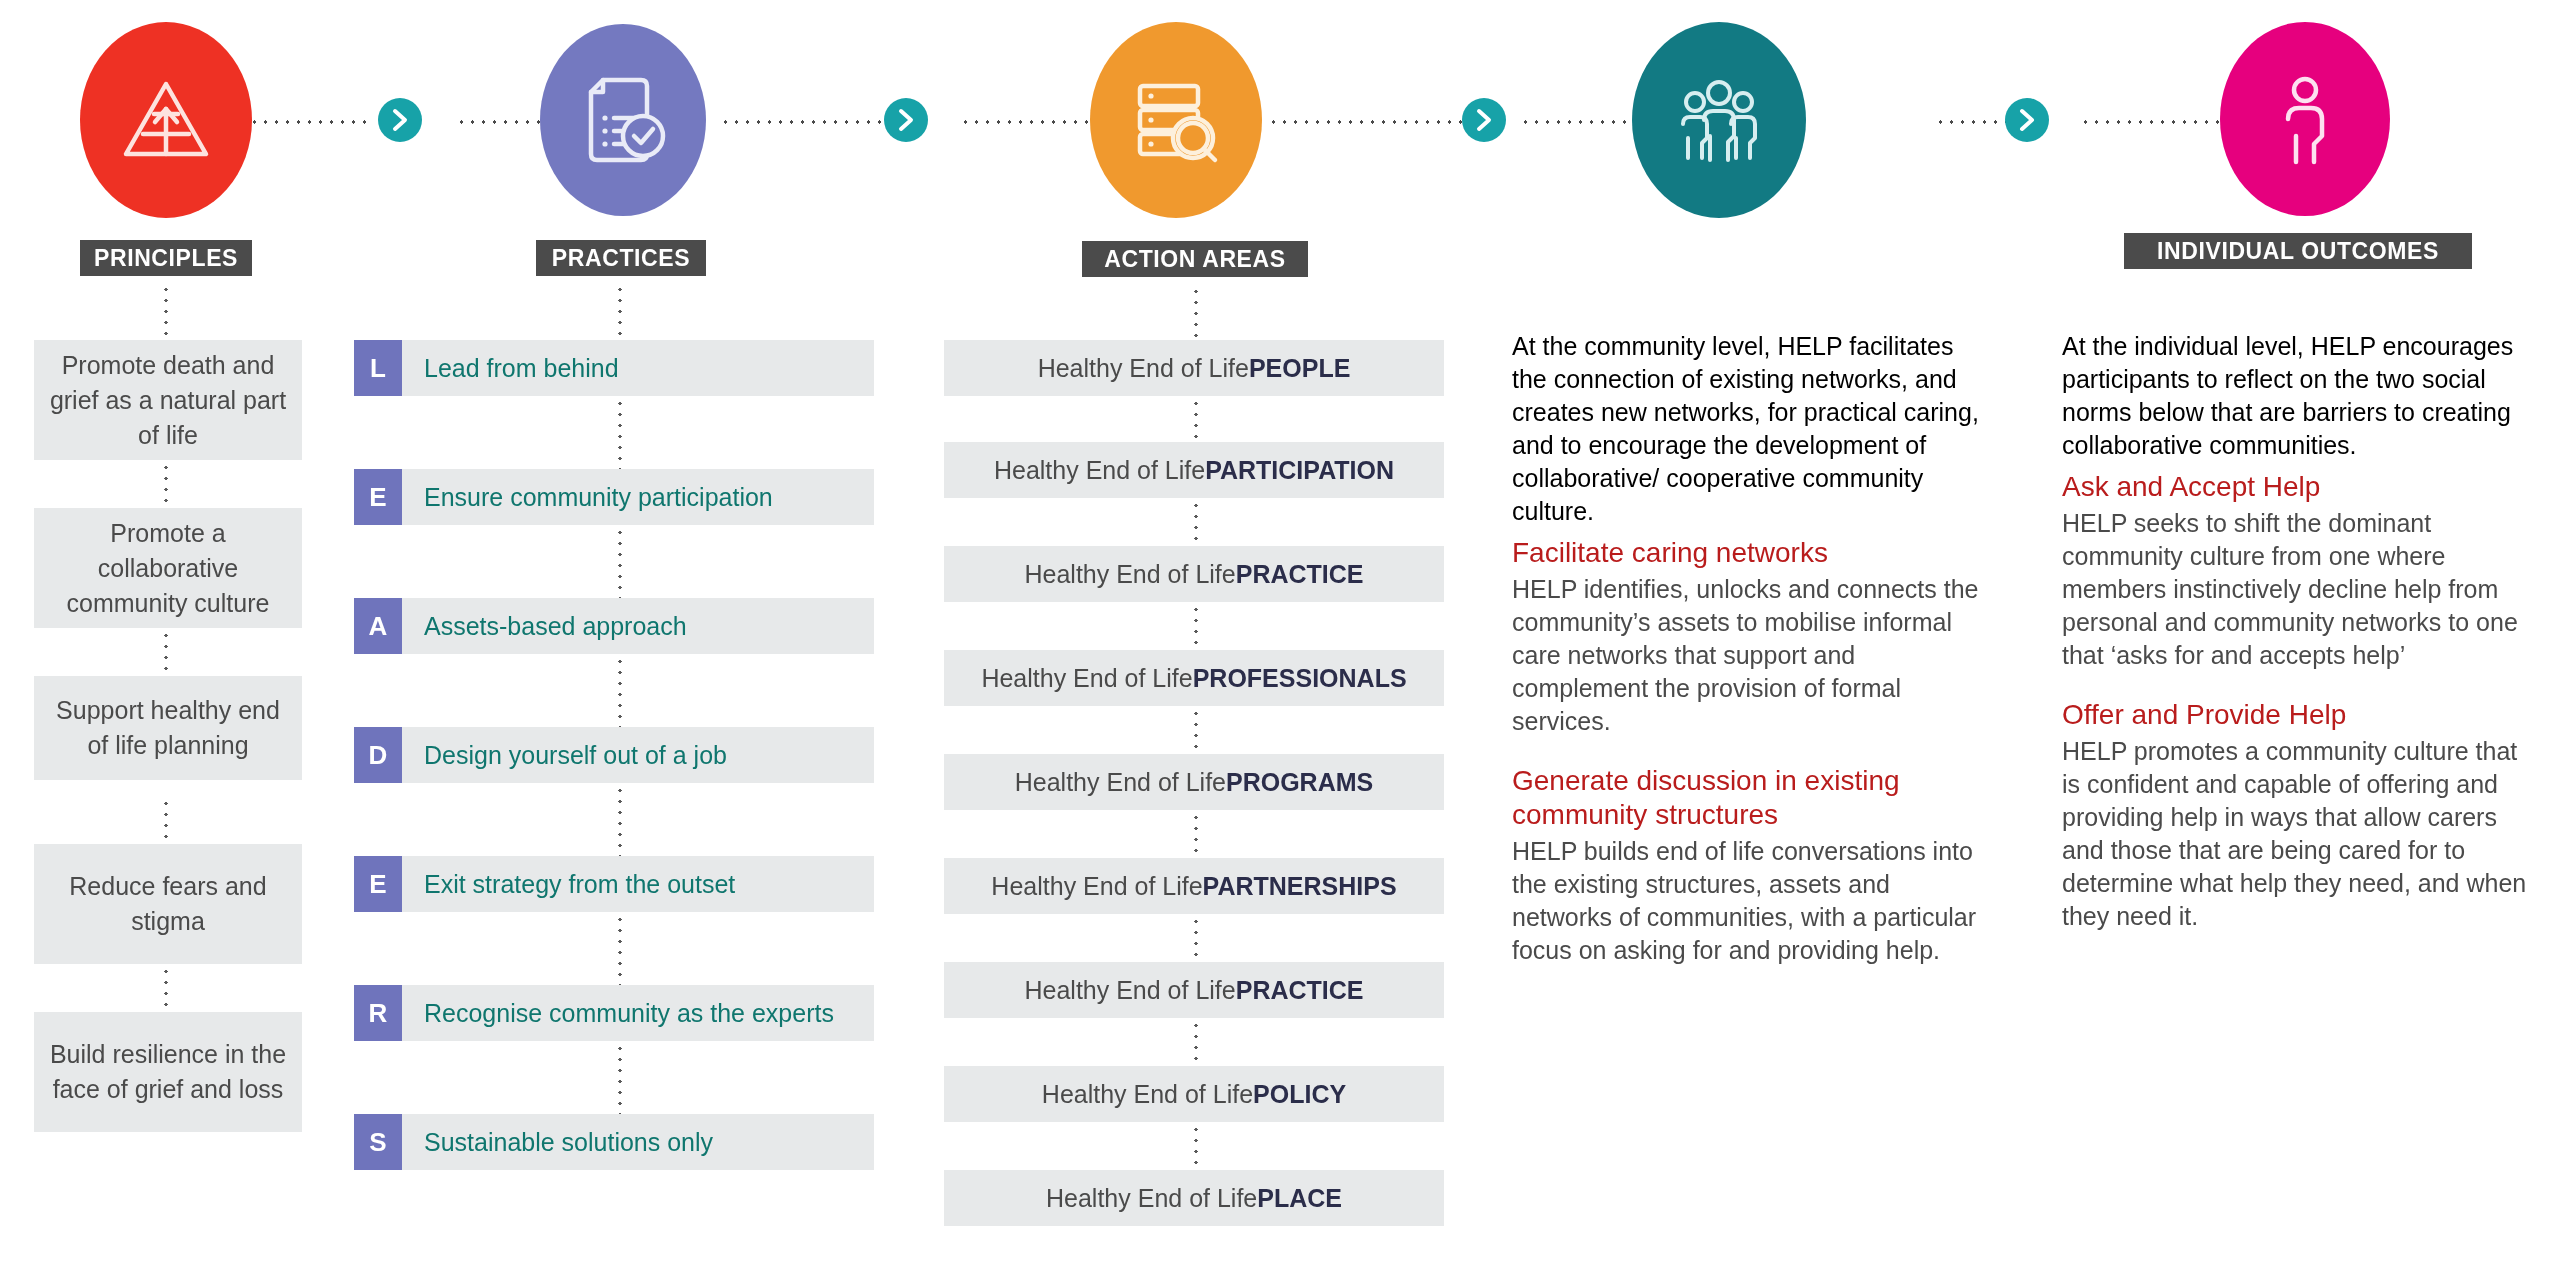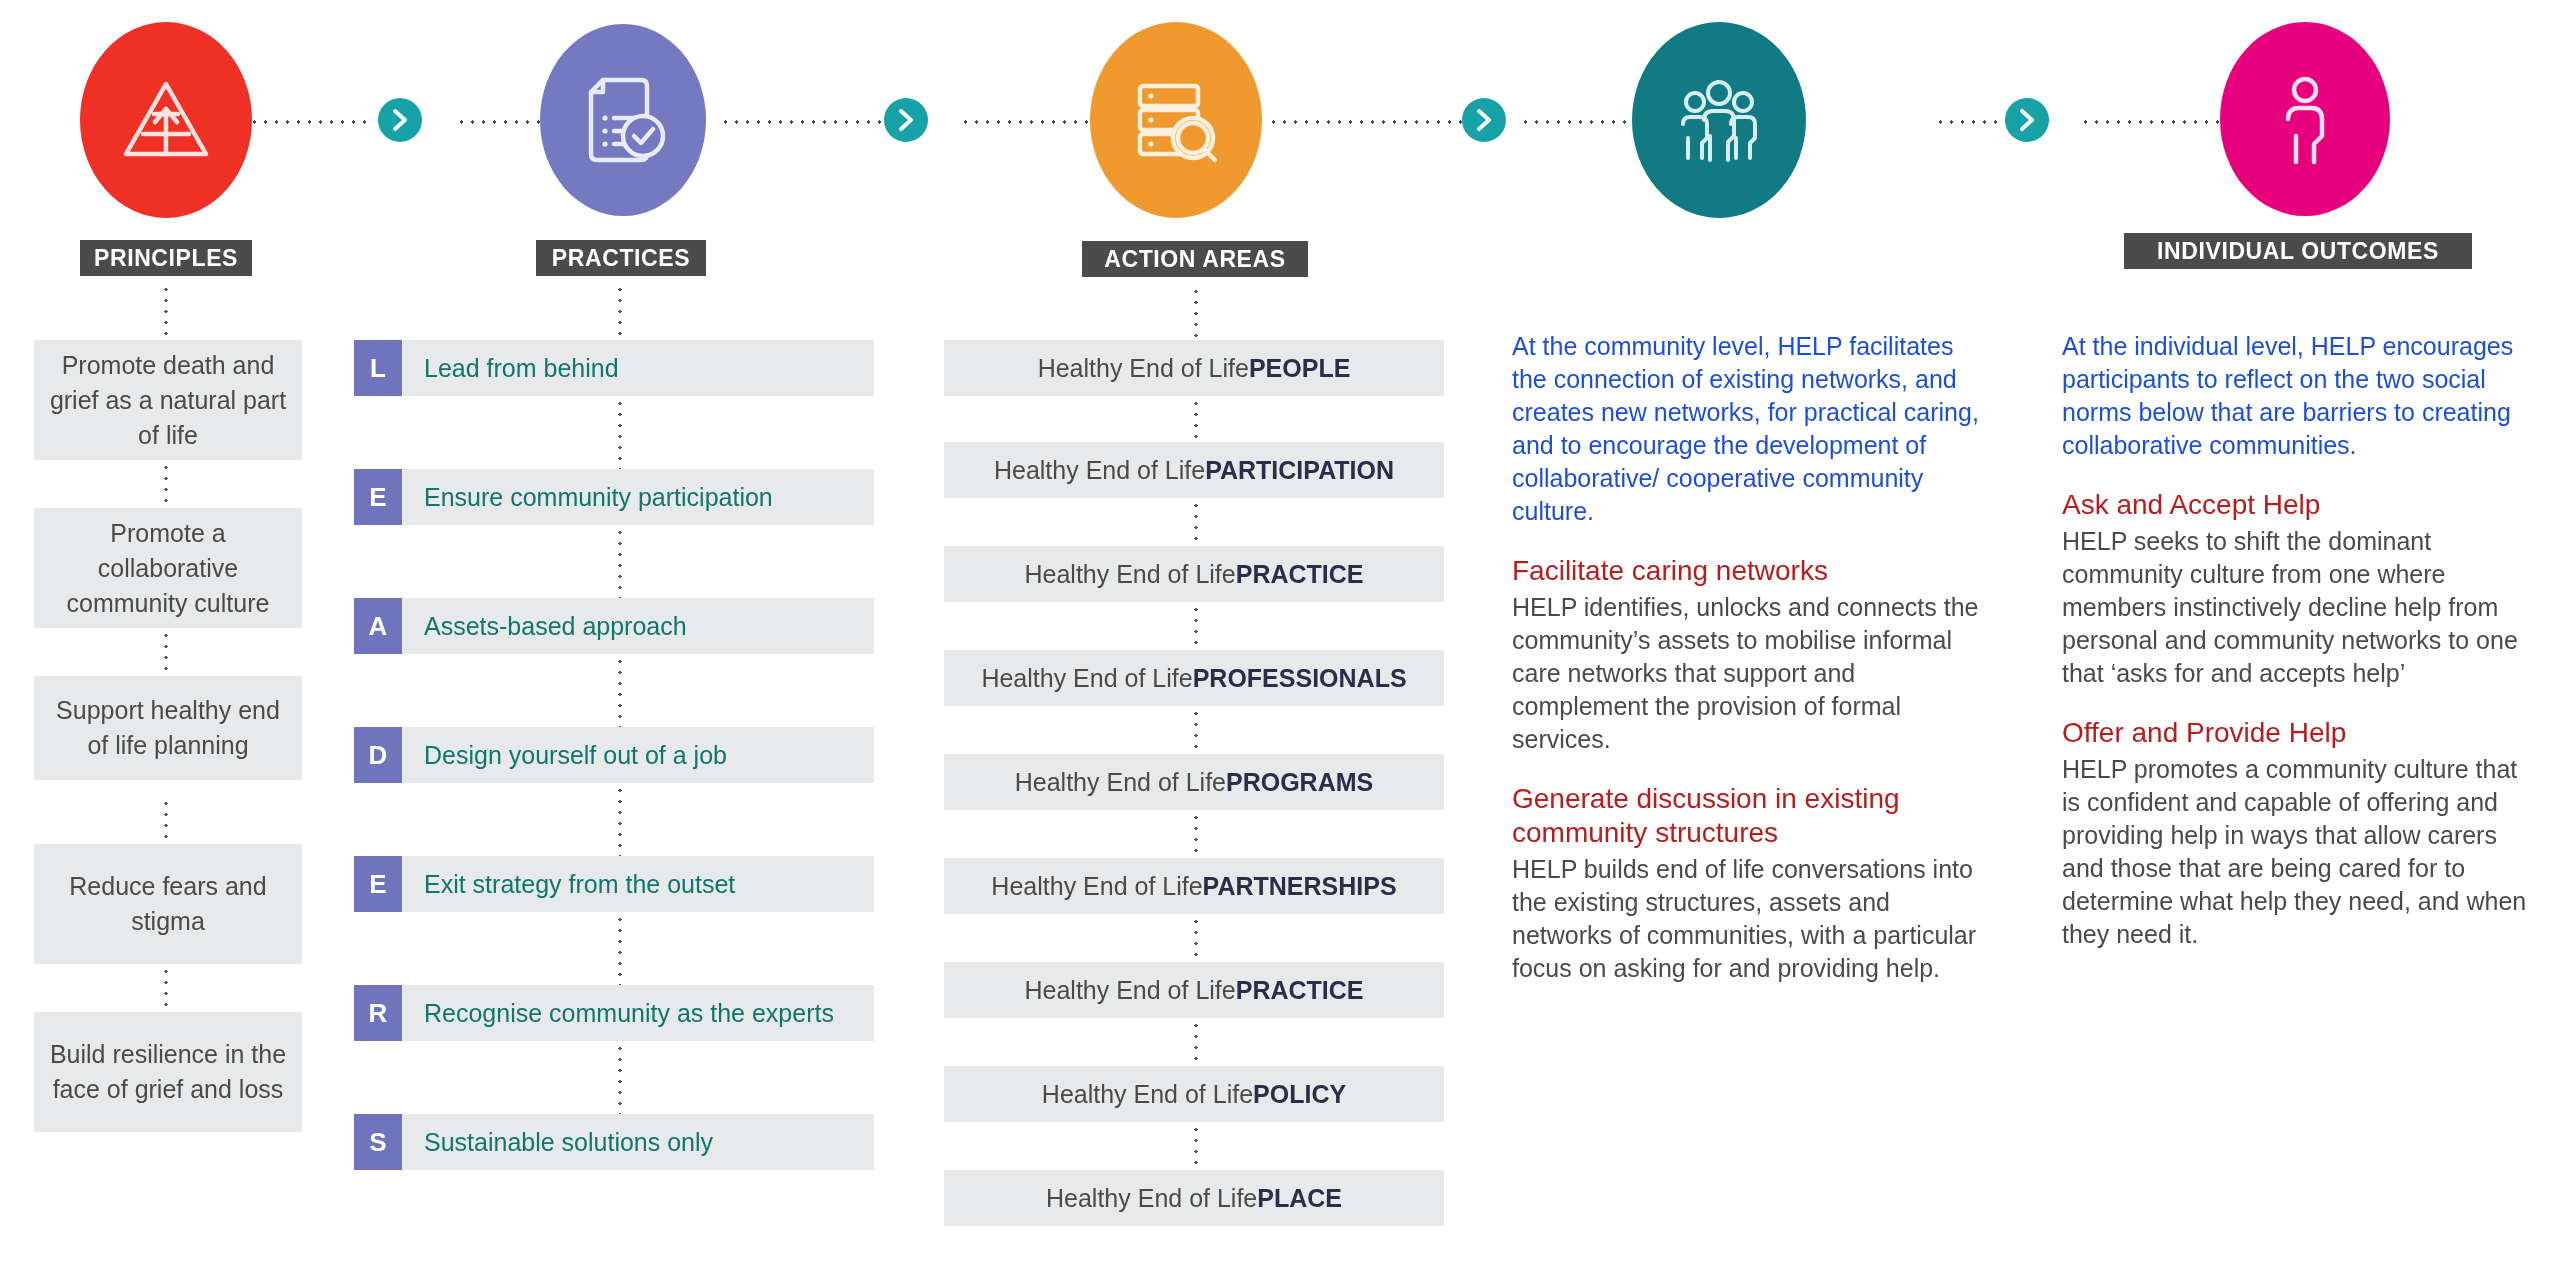--- a/index.html
+++ b/index.html
@@ -107,22 +107,22 @@
     font-size: 25px;
     color: #4a4a4a;
   }
   .action b { color: #2b2d4a; font-weight: bold; }
 
   
   .outcome-col { position: absolute; }
   .outcome-col p.body {
     font-size: 25px;
     line-height: 33px;
-    color: #1d4ed8;
-    margin-bottom: 26px;
+    color: #000000;
+    margin-bottom: 8px;
   }
   .outcome-col h3.sub {
     font-size: 28px;
     line-height: 34px;
     color: #b91c1c;
     font-weight: normal;
     margin-bottom: 3px;
   }
   .outcome-col p.subbody {
     font-size: 25px;

